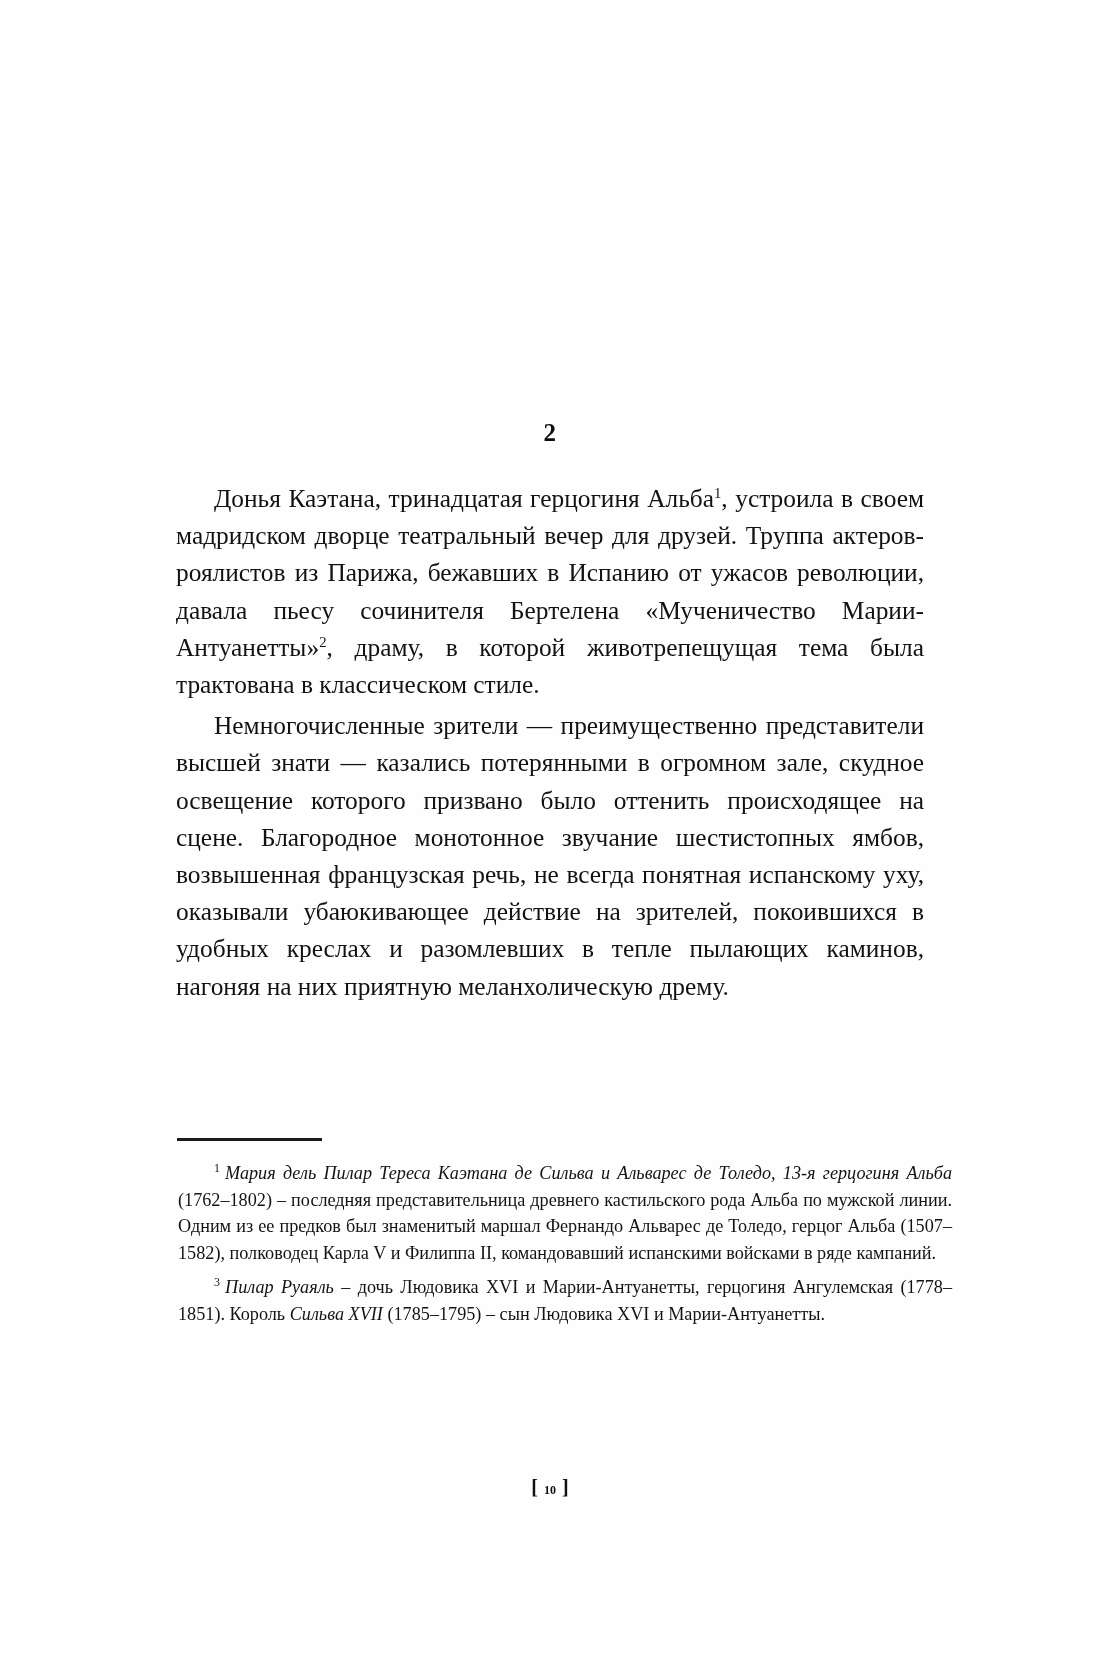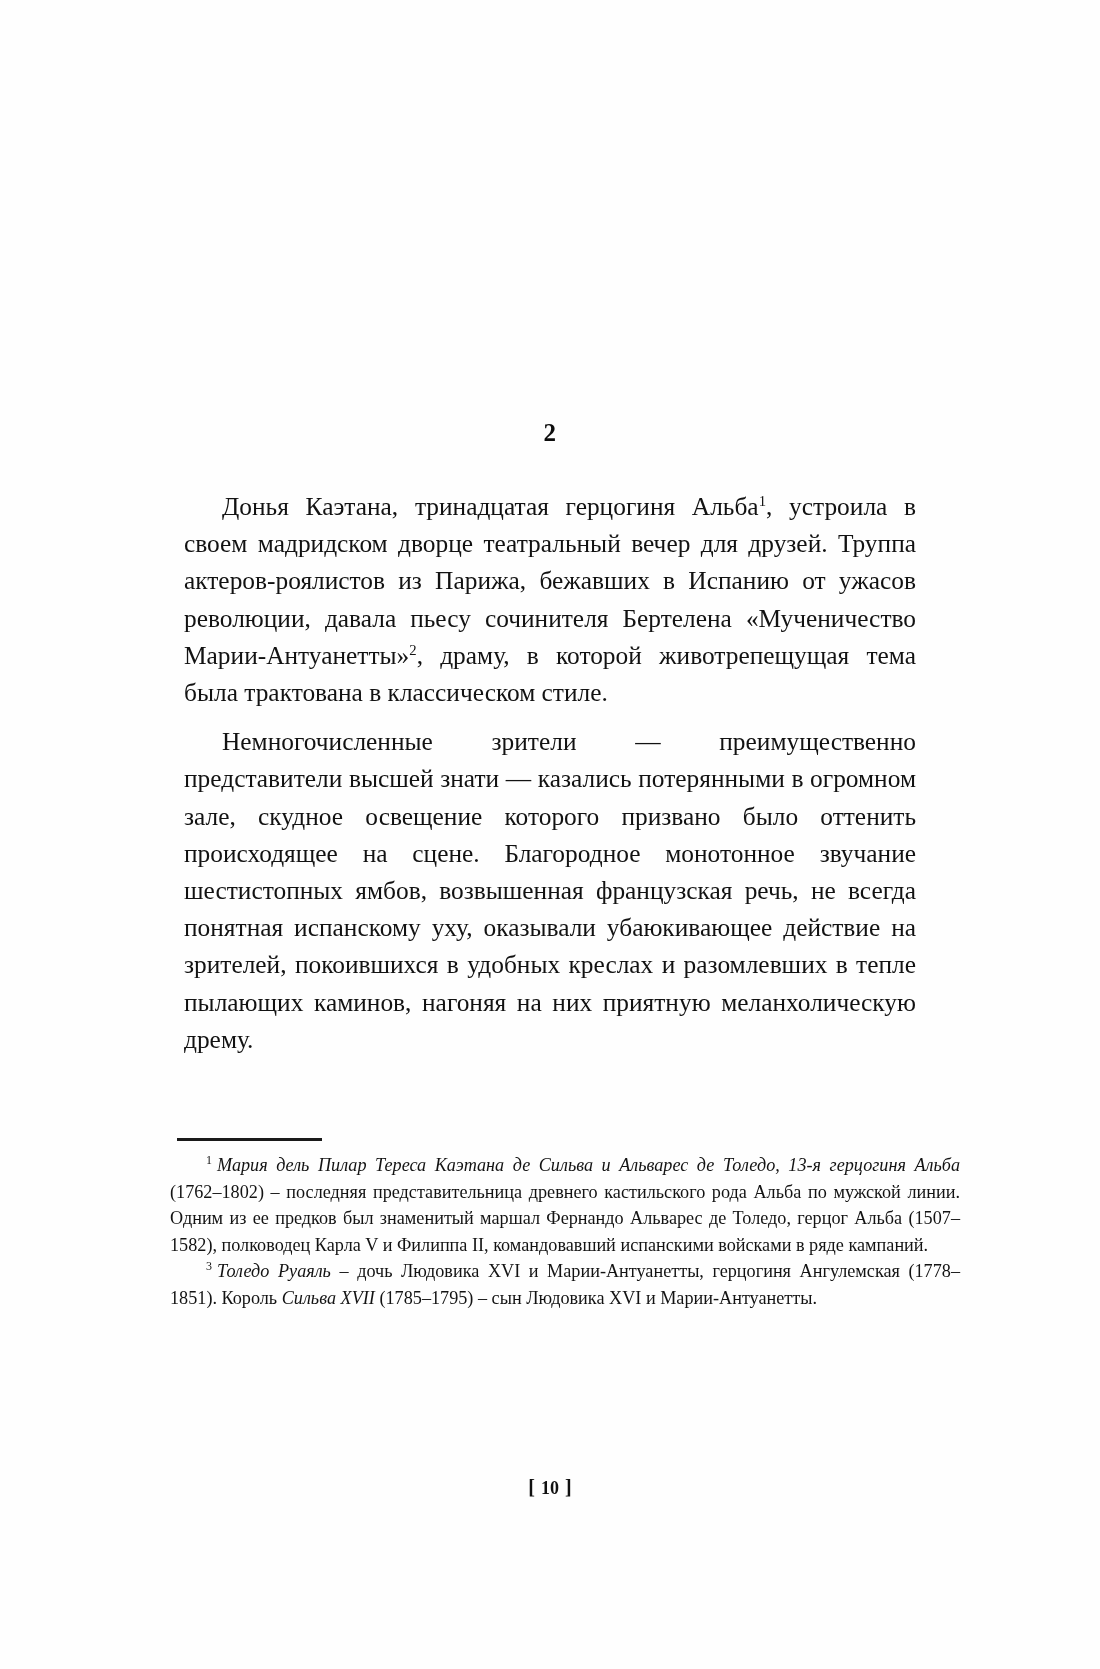--- a/index.html
+++ b/index.html
@@ -42,21 +42,21 @@
     left: 172px;
     width: 756px;
     font-size: 25.4px;
     line-height: 37.2px;
     text-align: justify;
     text-justify: inter-word;
     color: #121212;
     hyphens: manual;
   }
   .body-block p {
-    margin: 12px;
+    margin: 4px;
     text-indent: 38px;
   }
 
   sup.fn {
     font-size: 0.58em;
     vertical-align: super;
     line-height: 0;
   }
 
   
@@ -74,21 +74,21 @@
     top: 1152px;
     left: 170px;
     width: 790px;
     font-size: 18.2px;
     line-height: 26.6px;
     text-align: justify;
     text-justify: inter-word;
     color: #131313;
   }
   .footnotes p {
-    margin: 0;
+    margin: 8px;
     text-indent: 36px;
   }
   .footnotes i, .body-block i {
     font-style: italic;
   }
   .footnotes sup.marker {
     font-size: 0.66em;
     vertical-align: super;
     line-height: 0;
     margin-right: 5px;
@@ -102,41 +102,41 @@
     width: 1100px;
     text-align: center;
     font-size: 20px;
     font-weight: bold;
     color: #101010;
   }
   .page-number .bracket {
     font-weight: bold;
   }
   .page-number .num {
-    font-size: 18px;
+    font-size: 12px;
     margin: 0 6px;
     font-weight: bold;
   }
 </style>
 </head>
 <body>
 
 <div class="page">
 
   <div class="chapter-number">2</div>
 
   <div class="body-block">
       <p>Донья Каэтана, тринадцатая герцогиня Альба<sup class="fn">1</sup>, устроила в своем мадридском дворце театральный вечер для друзей. Труппа актеров-роялистов из Парижа, бежавших в Испанию от ужасов революции, давала пьесу сочинителя Бертелена «Мученичество Марии-Антуанетты»<sup class="fn">2</sup>, драму, в которой животрепещущая тема была трактована в классическом стиле.</p>
       <p>Немногочисленные зрители — преимущественно представители высшей знати — казались потерянными в огромном зале, скудное освещение которого призвано было оттенить происходящее на сцене. Благородное монотонное звучание шестистопных ямбов, возвышенная французская речь, не всегда понятная испанскому уху, оказывали убаюкивающее действие на зрителей, покоившихся в удобных креслах и разомлевших в тепле пылающих каминов, нагоняя на них приятную меланхолическую дрему.</p>
     </div>
 
   <div class="footnote-rule"></div>
 
   <div class="footnotes">
       <p><sup class="marker">1</sup><i>Мария дель Пилар Тереса Каэтана де Сильва и Альварес де Толедо, 13-я герцогиня Альба</i> (1762–1802) – последняя представительница древнего кастильского рода Альба по мужской линии. Одним из ее предков был знаменитый маршал Фернандо Альварес де Толедо, герцог Альба (1507–1582), полководец Карла V и Филиппа II, командовавший испанскими войсками в ряде кампаний.</p>
-      <p><sup class="marker">3</sup><i>Толедо Руаяль</i> – дочь Людовика XVI и Марии-Антуанетты, герцогиня Ангулемская (1778–1851). Король <i>Сильва XVII</i> (1785–1795) – сын Людовика XVI и Марии-Антуанетты.</p>
+      <p><sup class="marker">3</sup><i>Пилар Руаяль</i> – дочь Людовика XVI и Марии-Антуанетты, герцогиня Ангулемская (1778–1851). Король <i>Сильва XVII</i> (1785–1795) – сын Людовика XVI и Марии-Антуанетты.</p>
     </div>
 
   <div class="page-number">
     <span class="bracket">[</span><span class="num">10</span><span class="bracket">]</span>
   </div>
 
 </div>
 
 </body></html>

